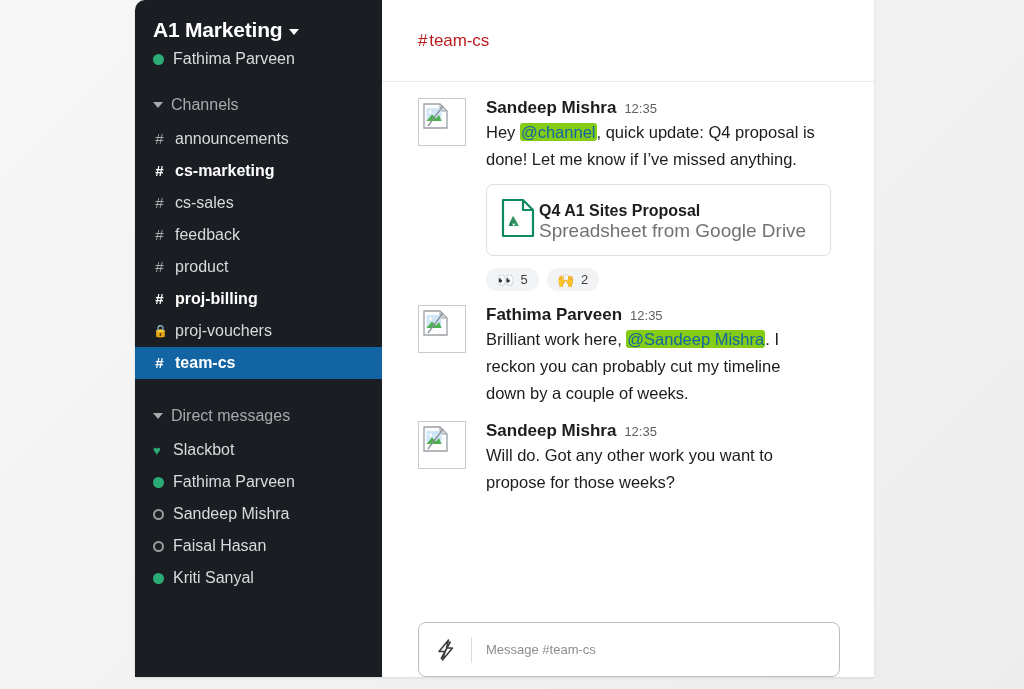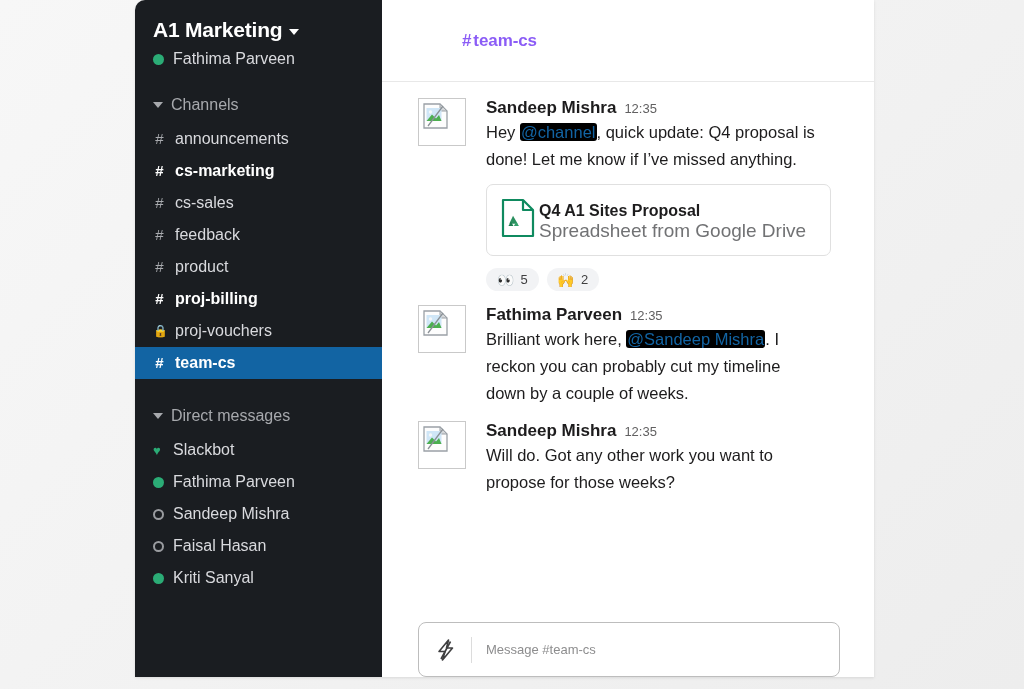--- a/index.html
+++ b/index.html
@@ -89,42 +89,42 @@
   .main {
     flex: 1 1 auto; background: #ffffff;
     display: flex; flex-direction: column; position: relative;
   }
   .ch-header {
     height: 82px; flex: 0 0 82px;
     border-bottom: 1px solid #e8e8e8;
     display: flex; align-items: center;
     padding: 0 0 0 36px;
   }
-  .ch-title { font-size: 17px; font-weight: bold; color: #8b5cf6; letter-spacing: -.1px; margin-left: 44px; }
+  .ch-title { font-size: 17px; font-weight: normal; color: #b91c1c; letter-spacing: -.1px; }
   .ch-title .hash { margin-right: 2px; }
 
   .msgs { flex: 1 1 auto; padding: 16px 0 0 0; overflow: hidden; }
 
   .msg { display: flex; padding: 0 34px 0 36px; margin-bottom: 14px; }
   .avatar {
     width: 48px; height: 48px; flex: 0 0 48px;
     border: 1px solid #c9c9c9; background: #ffffff;
     margin-right: 20px; position: relative;
   }
   .avatar svg { position: absolute; left: 4px; top: 4px; }
   .msg-body { flex: 1 1 auto; min-width: 0; }
   .msg-meta { display: flex; align-items: baseline; gap: 8px; margin-bottom: 1px; }
   .msg-author { font-size: 17px; font-weight: bold; color: #1d1c1d; }
   .msg-time { font-size: 13px; color: #616061; }
   .msg-text {
     font-size: 16.5px; color: #1d1c1d; line-height: 27px;
     max-width: 330px; word-wrap: break-word;
   }
   .mention {
-    color: #1264a3; background: #000000; border-radius: 3px; padding: 0 1px;
+    color: #1264a3; background: #84cc16; border-radius: 3px; padding: 0 1px;
   }
 
   .file-card {
     margin-top: 11px; max-width: 345px;
     border: 1px solid #e0e0e0; border-radius: 7px;
     padding: 13px 14px; display: flex; align-items: center; gap: 4px;
     background: #ffffff;
   }
   .file-meta { min-width: 0; }
   .file-name { font-size: 16px; font-weight: bold; color: #1d1c1d; line-height: 21px; }

